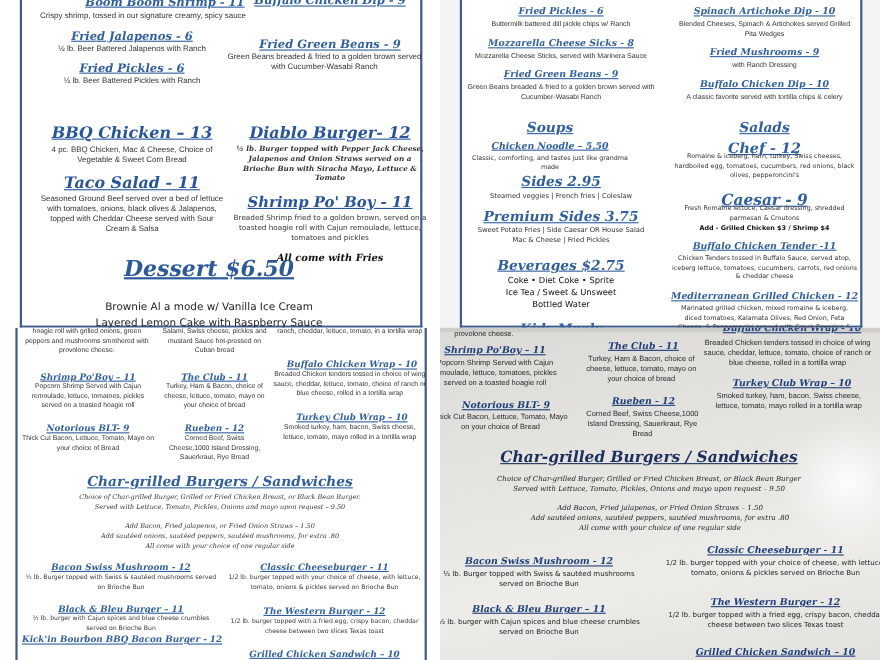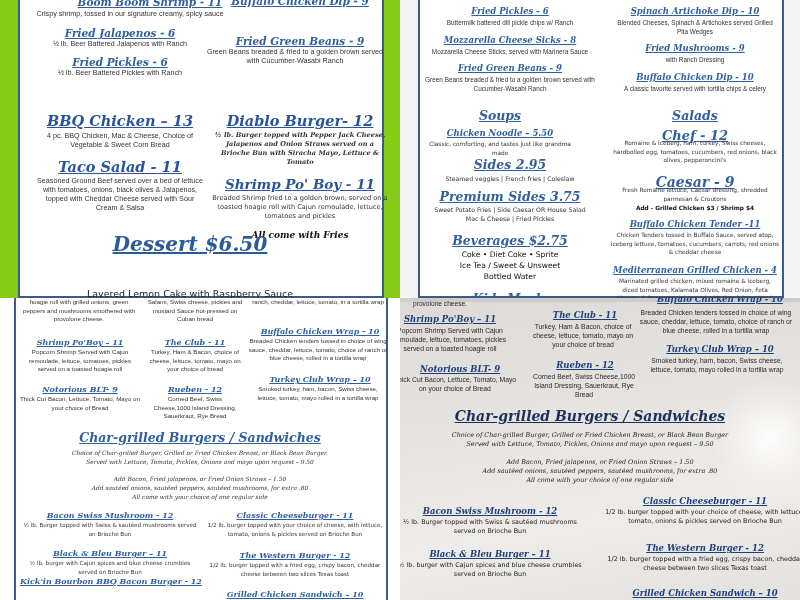--- a/index.html
+++ b/index.html
@@ -1,20 +1,20 @@
 <!DOCTYPE html>
 <html><head>
 <meta charset="utf-8">
 <style>
   * { margin: 0; padding: 0; box-sizing: border-box; }
   html, body { width: 800px; height: 600px; overflow: hidden; background: #e9e9e9; }
   body { position: relative; font-family: "Liberation Sans", sans-serif; color: #222; }
 
   .panel { position: absolute; overflow: hidden; background: #fff; }
-  .p-tl { left: 0; top: 0; width: 400px; height: 298px; background: #84cc16; }
+  .p-tl { left: 0; top: 0; width: 400px; height: 298px; background: #ffffff; }
   .p-tr { left: 400px; top: 0; width: 400px; height: 298px; background: #f4f4f4; }
   .p-bl { left: 0; top: 298px; width: 400px; height: 302px; background: #fff; }
   .p-br { left: 400px; top: 298px; width: 400px; height: 302px;
           background: linear-gradient(170deg, #dcdad6 0%, #e6e4e0 40%, #eeece9 70%, #e3e1dd 100%); }
 
   .sheet { position: absolute; background: #fff; border-left: 2px solid #3e5a8c; border-right: 2px solid #3e5a8c; }
   .p-tl .sheet { left: 18px; right: 16px; top: 0; bottom: 0; border-bottom: 2px solid #3e5a8c; }
   .p-tr .sheet { left: 18px; right: 16px; top: 0; bottom: 0; border-bottom: 2px solid #3e5a8c; }
   .p-bl .sheet { left: 14px; right: 12px; top: 0; bottom: 0; }
 
@@ -59,20 +59,21 @@
 
   <div class="abs t-big" style="left:40px;top:158px;width:160px;font-size:14.5px;">Taco Salad - 11</div>
   <div class="abs d" style="left:34px;top:176px;width:172px;">Seasoned Ground Beef served over a bed of lettuce with tomatoes, onions, black olives &amp; Jalapenos, topped with Cheddar Cheese served with Sour Cream &amp; Salsa</div>
 
   <div class="abs t-big" style="left:210px;top:176px;width:180px;font-size:13.5px;">Shrimp Po' Boy - 11</div>
   <div class="abs d-cal" style="left:212px;top:194px;width:176px;">Breaded Shrimp fried to a golden brown, served on a toasted hoagie roll with Cajun remoulade, lettuce, tomatoes and pickles</div>
 
   <div class="abs" style="left:220px;top:230px;width:160px;font-family:'DejaVu Serif',serif;font-style:italic;font-weight:bold;font-size:9px;color:#111;">All come with Fries</div>
 
   <div class="abs t-big" style="left:100px;top:232px;width:180px;font-size:20px;color:#2c5a98;">Dessert $6.50</div>
+  <div class="abs d-big" style="left:70px;top:273px;width:240px;">Brownie Al a mode w/ Vanilla Ice Cream</div>
   <div class="abs d-big" style="left:70px;top:287px;width:240px;">Layered Lemon Cake with Raspberry Sauce</div>
 </div>
 
 <div class="panel p-tr">
   <div class="sheet"></div>
 
   <div class="abs t" style="left:30px;top:6px;width:160px;font-size:8.5px;">Fried Pickles - 6</div>
   <div class="abs d" style="left:25px;top:18px;width:170px;font-size:6.4px;">Buttermilk battered dill pickle chips w/ Ranch</div>
 
   <div class="abs t" style="left:210px;top:6px;width:170px;font-size:8.5px;">Spinach Artichoke Dip - 10</div>
@@ -108,21 +109,21 @@
   <div class="abs t" style="left:60px;top:292px;width:100px;font-size:12px;">Kids Meals</div>
 
   <div class="abs t" style="left:240px;top:108px;width:110px;font-size:12.5px;">Salads</div>
   <div class="abs t" style="left:245px;top:128px;width:100px;font-size:13px;">Chef - 12</div>
   <div class="abs d-cal" style="left:210px;top:139px;width:170px;font-size:5.8px;line-height:8.5px;">Romaine &amp; iceberg, ham, turkey, Swiss cheeses, hardboiled egg, tomatoes, cucumbers, red onions, black olives, pepperoncini's</div>
   <div class="abs t" style="left:245px;top:174px;width:100px;font-size:14px;">Caesar - 9</div>
   <div class="abs d-cal" style="left:220px;top:186px;width:150px;font-size:5.8px;line-height:8.5px;">Fresh Romaine lettuce, Caesar dressing, shredded parmesan &amp; Croutons</div>
   <div class="abs d-cal" style="left:215px;top:204px;width:160px;font-size:5.8px;font-weight:bold;color:#111;">Add - Grilled Chicken $3 / Shrimp $4</div>
   <div class="abs t" style="left:215px;top:219px;width:160px;font-size:8.5px;">Buffalo Chicken Tender -11</div>
   <div class="abs d-cal" style="left:208px;top:231px;width:174px;font-size:5.8px;line-height:8.5px;">Chicken Tenders tossed in Buffalo Sauce, served atop, iceberg lettuce, tomatoes, cucumbers, carrots, red onions &amp; cheddar cheese</div>
-  <div class="abs t" style="left:205px;top:265px;width:180px;font-size:8.5px;">Mediterranean Grilled Chicken - 4</div>
+  <div class="abs t" style="left:205px;top:265px;width:180px;font-size:8.5px;">Mediterranean Grilled Chicken - 12</div>
   <div class="abs d-cal" style="left:212px;top:277px;width:166px;font-size:5.8px;line-height:8.5px;">Marinated grilled chicken, mixed romaine &amp; iceberg, diced tomatoes, Kalamata Olives, Red Onion, Feta Cheese, &amp; Pepperoncini served with Greek Dressing &amp;</div>
 </div>
 
 <div class="panel p-bl">
   <div class="sheet"></div>
 
   <div class="abs d" style="left:18px;top:0px;width:122px;font-size:6.2px;line-height:8.5px;">hoagie roll with grilled onions, green peppers and mushrooms smothered with provolone cheese.</div>
   <div class="abs d" style="left:145px;top:0px;width:100px;font-size:6.2px;line-height:8.5px;">Salami, Swiss cheese, pickles and mustard Sauce hot-pressed on Cuban bread</div>
   <div class="abs d" style="left:250px;top:0px;width:136px;font-size:6.2px;line-height:8.5px;">ranch, cheddar, lettuce, tomato, in a tortilla wrap</div>
 

